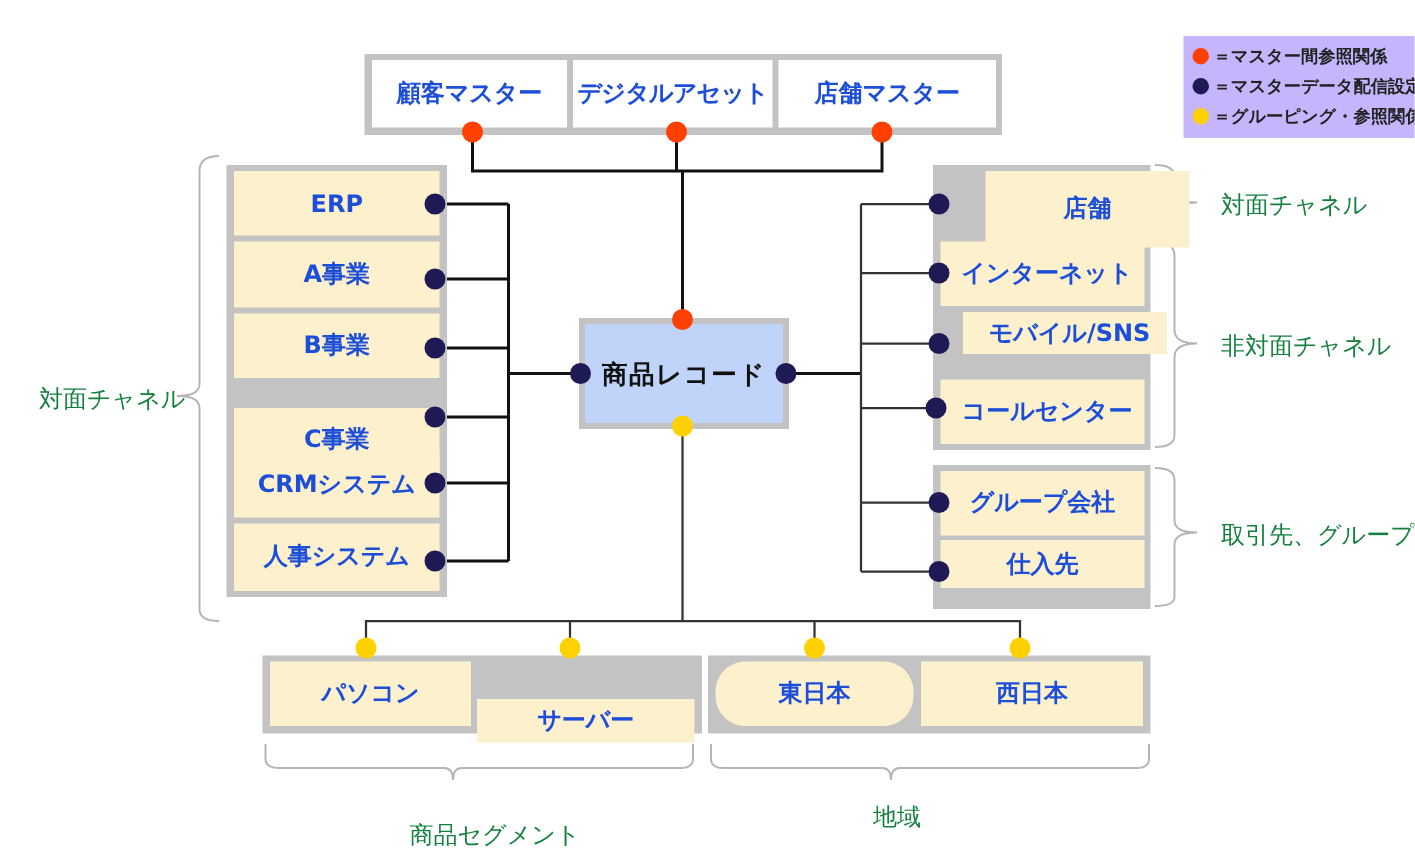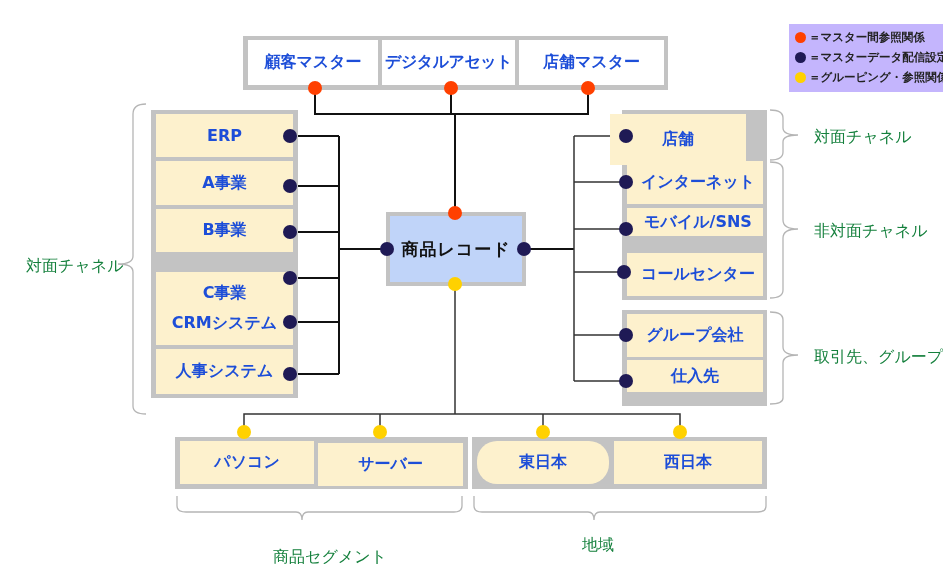--- a/index.html
+++ b/index.html
@@ -108,41 +108,41 @@
 <div class="dot navy" style="left:283px; top:367px;"></div>
 <div class="group-label" style="left:26px; top:256px;">対面チャネル</div>
 
 <div class="center-box">商品レコード</div>
 <div class="dot red" style="left:448px; top:206px;"></div>
 <div class="dot yellow" style="left:448px; top:277px;"></div>
 <div class="dot navy" style="left:380px; top:242px;"></div>
 <div class="dot navy" style="left:517px; top:242px;"></div>
 
 <div class="frame" style="left:622px; top:110px; width:145px; height:190px;"></div>
-<div class="cell cream" style="left:610px; top:114px; width:136px; height:51px;">店舗</div>
+<div class="cell cream" style="left:657px; top:114px; width:136px; height:51px;">店舗</div>
 <div class="cell cream" style="left:627px; top:161px; width:136px; height:43px; padding-left:6px;">インターネット</div>
-<div class="cell cream" style="left:627px; top:208px; width:136px; height:28px; padding-left:6px;">モバイル/SNS</div>
+<div class="cell cream" style="left:642px; top:208px; width:136px; height:28px; padding-left:6px;">モバイル/SNS</div>
 <div class="cell cream" style="left:627px; top:253px; width:136px; height:43px; padding-left:6px;">コールセンター</div>
 
 <div class="frame" style="left:622px; top:310px; width:145px; height:96px;"></div>
 <div class="cell cream" style="left:627px; top:314px; width:136px; height:43px;">グループ会社</div>
 <div class="cell cream" style="left:627px; top:360px; width:136px; height:32px;">仕入先</div>
 <div class="dot navy" style="left:619px; top:129px;"></div>
 <div class="dot navy" style="left:619px; top:175px;"></div>
 <div class="dot navy" style="left:619px; top:222px;"></div>
 <div class="dot navy" style="left:617px; top:265px;"></div>
 <div class="dot navy" style="left:619px; top:328px;"></div>
 <div class="dot navy" style="left:619px; top:374px;"></div>
 <div class="group-label" style="left:814px; top:127px;">対面チャネル</div>
 <div class="group-label" style="left:814px; top:221px;">非対面チャネル</div>
 <div class="group-label" style="left:814px; top:347px;">取引先、グループ</div>
 
 <div class="frame" style="left:175px; top:437px; width:293px; height:52px;"></div>
 <div class="cell cream" style="left:180px; top:441px; width:134px; height:43px;">パソコン</div>
-<div class="cell cream" style="left:318px; top:443px; width:145px; height:43px;">サーバー</div>
+<div class="cell cream" style="left:318px; top:466px; width:145px; height:29px;">サーバー</div>
 <div class="frame" style="left:472px; top:437px; width:295px; height:52px;"></div>
 <div class="cell cream" style="left:477px; top:441px; width:132px; height:43px;border-radius:20px;">東日本</div>
 <div class="cell cream" style="left:614px; top:441px; width:148px; height:43px;">西日本</div>
 <div class="dot yellow" style="left:237px; top:425px;"></div>
 <div class="dot yellow" style="left:373px; top:425px;"></div>
 <div class="dot yellow" style="left:536px; top:425px;"></div>
 <div class="dot yellow" style="left:673px; top:425px;"></div>
 <div class="group-label" style="left:273px; top:535px;margin-top:12px;">商品セグメント</div>
 <div class="group-label" style="left:582px; top:535px;">地域</div>
 

